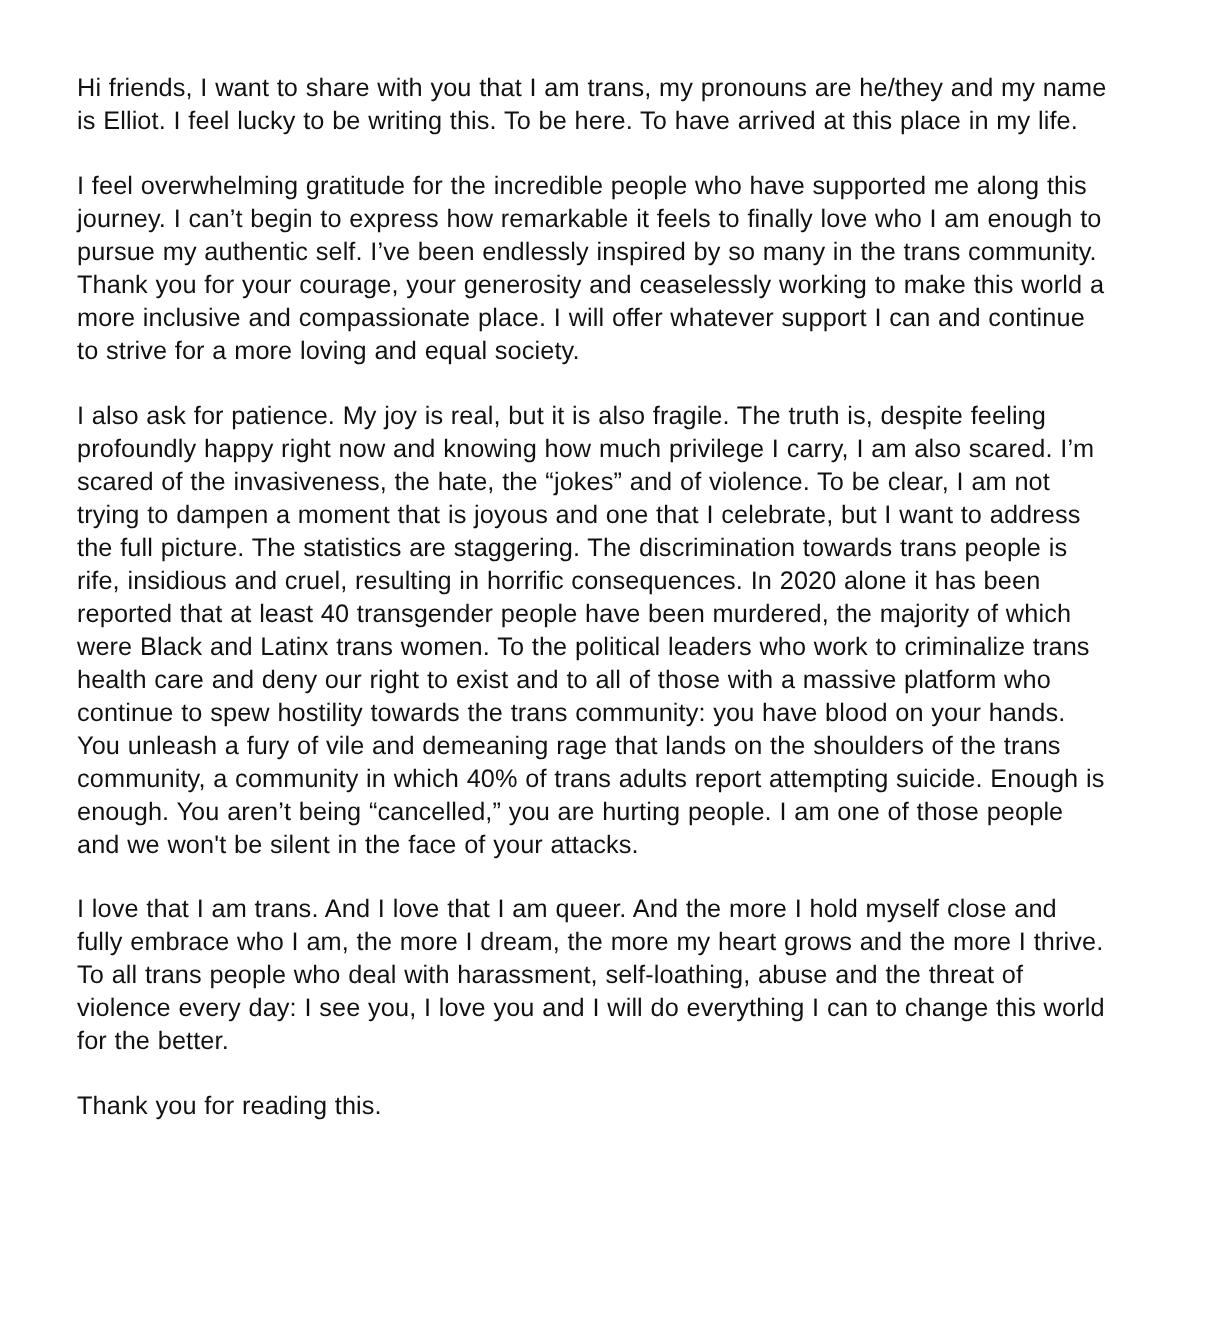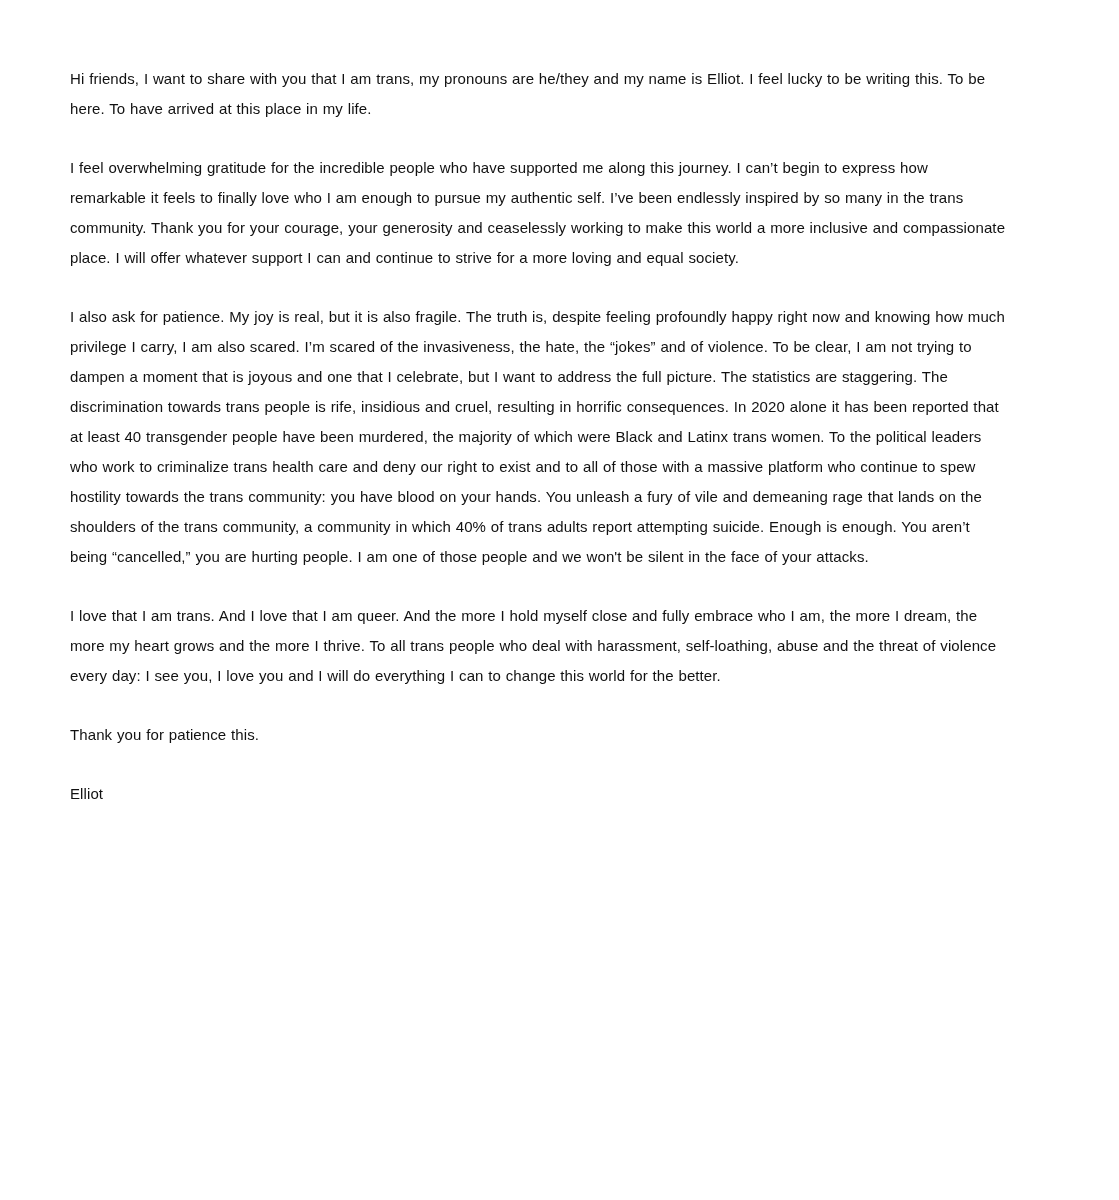--- a/index.html
+++ b/index.html
@@ -14,29 +14,28 @@
     color: #111111;
     -webkit-font-smoothing: antialiased;
   }
   .letter {
     box-sizing: border-box;
     padding: 64px 72px 0 70px;
     width: 1080px;
   }
   .letter p {
     margin: 0 0 29px 0;
-    font-size: 15px;
+    font-size: 23px;
     line-height: 30px;
     letter-spacing: 0.1px;
     word-spacing: 0.5px;
   }
 </style>
 </head>
 <body>
 
 <div class="letter">
   <p>Hi friends, I want to share with you that I am trans, my pronouns are he/they and my name is Elliot. I feel lucky to be writing this. To be here. To have arrived at this place in my life.</p>
   <p>I feel overwhelming gratitude for the incredible people who have supported me along this journey. I can’t begin to express how remarkable it feels to finally love who I am enough to pursue my authentic self. I’ve been endlessly inspired by so many in the trans community. Thank you for your courage, your generosity and ceaselessly working to make this world a more inclusive and compassionate place. I will offer whatever support I can and continue to strive for a more loving and equal society.</p>
   <p>I also ask for patience. My joy is real, but it is also fragile. The truth is, despite feeling profoundly happy right now and knowing how much privilege I carry, I am also scared. I’m scared of the invasiveness, the hate, the “jokes” and of violence. To be clear, I am not trying to dampen a moment that is joyous and one that I celebrate, but I want to address the full picture. The statistics are staggering. The discrimination towards trans people is rife, insidious and cruel, resulting in horrific consequences. In 2020 alone it has been reported that at least 40 transgender people have been murdered, the majority of which were Black and Latinx trans women. To the political leaders who work to criminalize trans health care and deny our right to exist and to all of those with a massive platform who continue to spew hostility towards the trans community: you have blood on your hands. You unleash a fury of vile and demeaning rage that lands on the shoulders of the trans community, a community in which 40% of trans adults report attempting suicide. Enough is enough. You aren’t being “cancelled,” you are hurting people. I am one of those people and we won't be silent in the face of your attacks.</p>
   <p>I love that I am trans. And I love that I am queer. And the more I hold myself close and fully embrace who I am, the more I dream, the more my heart grows and the more I thrive. To all trans people who deal with harassment, self-loathing, abuse and the threat of violence every day: I see you, I love you and I will do everything I can to change this world for the better.</p>
-  <p>Thank you for patience this.</p>
-  <p>Elliot</p>
+  <p>Thank you for reading this.</p>
 </div>
 
 </body></html>

